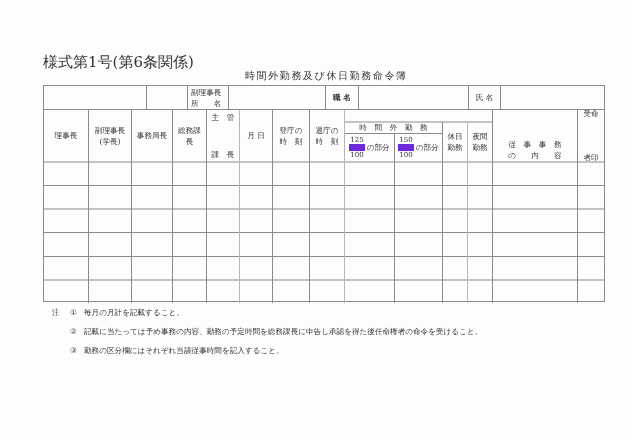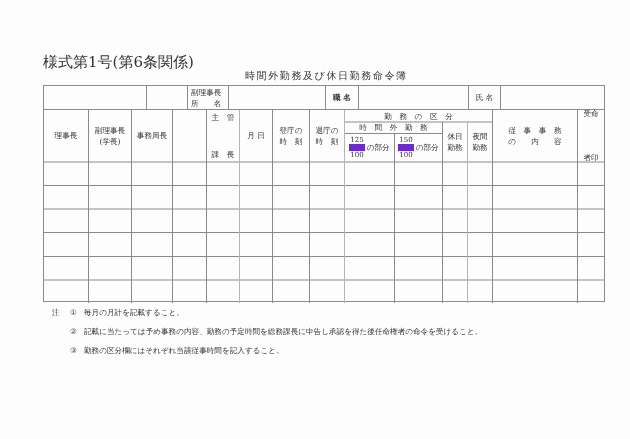--- a/index.html
+++ b/index.html
@@ -79,34 +79,37 @@
   <div class="cell" style="left:315px; top:0; width:109px; height:23px;"></div>
   <div class="cell" style="left:425px; top:0; width:31px; height:23px;">氏 名</div>
   <div class="cell" style="left:457px; top:0; width:103px; height:23px;"></div>
 
   <div class="cell" style="left:0; top:24px; width:44px; height:51px;">理事長</div>
   <div class="cell two" style="left:45px; top:24px; width:42px; height:51px;">
     <span>副理事長</span>
     <span>(学長)</span>
   </div>
   <div class="cell" style="left:88px; top:24px; width:40px; height:51px;">事務局長</div>
+  <div class="cell two" style="left:129px; top:24px; width:33px; height:51px;">
+    <span>総務課</span>
+    <span>長</span>
+  </div>
   <div class="cell two" style="left:163px; top:24px; width:32px; height:51px; white-space:pre;gap:26px;">
     <span>主　管</span>
     <span>課　長</span>
   </div>
   <div class="cell" style="left:196px; top:24px; width:32px; height:51px;">月 日</div>
   <div class="cell two" style="left:229px; top:24px; width:36px; height:51px; white-space:pre;">
     <span>登庁の</span>
     <span>時　刻</span>
   </div>
   <div class="cell two" style="left:266px; top:24px; width:34px; height:51px; white-space:pre;">
     <span>退庁の</span>
     <span>時　刻</span>
   </div>
-  <div class="cell" style="left:301px; top:24px; width:147px; height:12px; white-space:pre;">勤　務　の　区　分</div>
   <div class="cell" style="left:301px; top:36px; width:97px; height:11px; white-space:pre;">時　間　外　勤　務</div>
   <div class="cell" style="left:301px; top:48px; width:49px; height:27px;">
     <span class="frac">
       <span class="num">125</span>
       <span>100</span>
     </span>
     <span>の部分</span>
   </div>
   <div class="cell" style="left:351px; top:48px; width:47px; height:27px;">
     <span class="frac">
@@ -116,21 +119,21 @@
     <span>の部分</span>
   </div>
   <div class="cell two" style="left:399px; top:36px; width:24px; height:39px;">
     <span>休日</span>
     <span>勤務</span>
   </div>
   <div class="cell two" style="left:424px; top:36px; width:24px; height:39px;">
     <span>夜間</span>
     <span>勤務</span>
   </div>
-  <div class="cell two" style="left:449px; top:24px; width:84px; height:51px; white-space:pre;">
+  <div class="cell two" style="left:449px; top:24px; width:84px; height:51px; white-space:pre;justify-content:flex-end;">
     <span>従　事　事　務</span>
     <span>の　　内　　容</span>
   </div>
   <div class="cell two" style="left:534px; top:24px; width:26px; height:51px;gap:33px;">
     <span>受命</span>
     <span>者印</span>
   </div>
 
   <div class="cell" style="left:0; top:76px; width:560px; height:23px;"></div>
   <div class="cell" style="left:0; top:100px; width:560px; height:22px;"></div>

